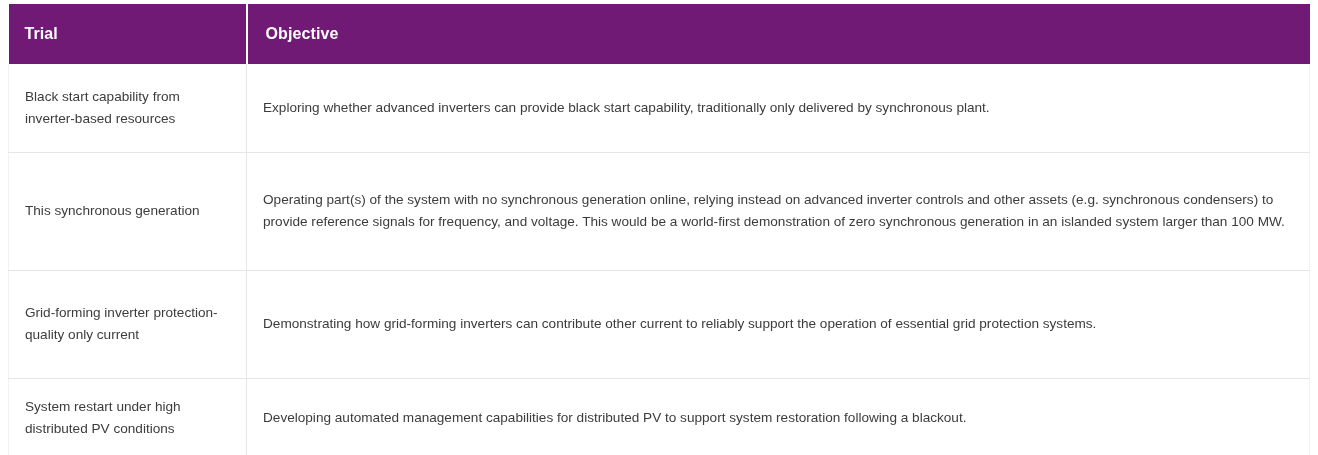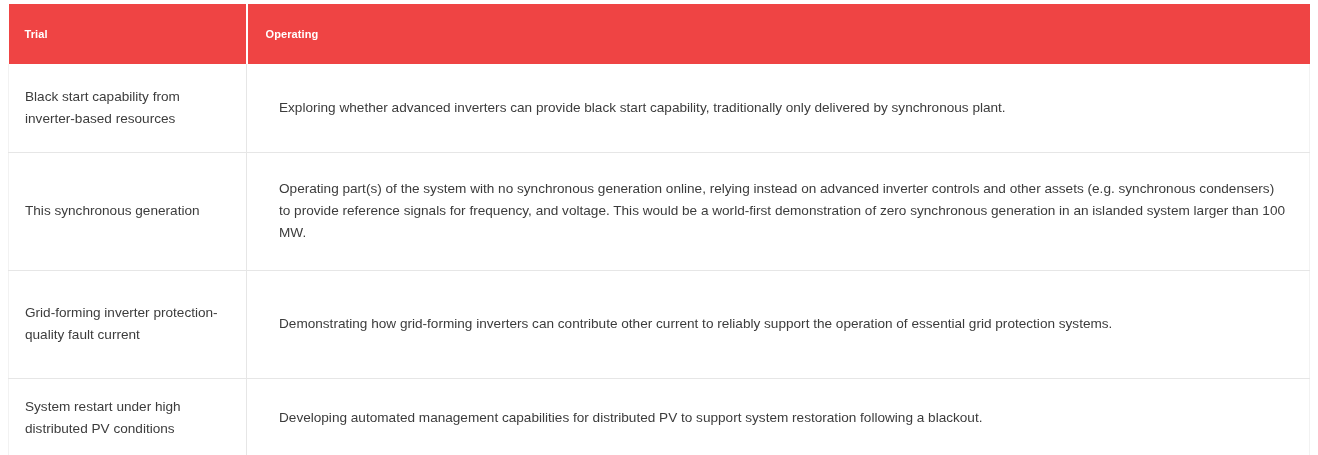--- a/index.html
+++ b/index.html
@@ -23,25 +23,25 @@
   }
 
   table.trials {
     width: 1302px;
     border-collapse: collapse;
     table-layout: fixed;
   }
 
   
   thead tr.header-row th {
-    background: #ef4444;
+    background: #701a75;
     color: #ffffff;
     text-align: left;
     vertical-align: middle;
-    font-size: 11px;
+    font-size: 16px;
     font-weight: bold;
     letter-spacing: 0.1px;
     padding: 17px 16px 17px 16px;
     height: 60px;
     box-sizing: border-box;
     border: none;
     margin-top: 32px;
   }
   thead tr.header-row th.col-trial {
     width: 238px;
@@ -66,51 +66,51 @@
     border-bottom: 1px solid #e6e6e6;
   }
 
   td.cell-trial {
     width: 238px;
     padding: 16px 20px 16px 16px;
     border-right: 1px solid #e6e6e6;
     border-left: 1px solid #f2f2f2;
   }
   td.cell-objective {
-    padding: 16px 22px 16px 32px;
+    padding: 16px 22px 16px 16px;
     border-right: 1px solid #f2f2f2;
   }
 
   .row-h1 td { height: 88px; }
   .row-h2 td { height: 118px; }
   .row-h3 td { height: 108px; }
   .row-h4 td { height: 80px; }
 </style>
 </head>
 <body>
 
 <div class="table-wrap">
   <table class="trials">
     <thead>
       <tr class="header-row">
         <th class="col-trial">Trial</th>
-        <th class="col-objective">Operating</th>
+        <th class="col-objective">Objective</th>
       </tr>
     </thead>
     <tbody>
       <tr class="row-h1">
         <td class="cell-trial">Black start capability from inverter-based resources</td>
         <td class="cell-objective">Exploring whether advanced inverters can provide black start capability, traditionally only delivered by synchronous plant.</td>
       </tr>
       <tr class="row-h2">
         <td class="cell-trial">This synchronous generation</td>
         <td class="cell-objective">Operating part(s) of the system with no synchronous generation online, relying instead on advanced inverter controls and other assets (e.g. synchronous condensers) to provide reference signals for frequency, and voltage. This would be a world-first demonstration of zero synchronous generation in an islanded system larger than 100 MW.</td>
       </tr>
       <tr class="row-h3">
-        <td class="cell-trial">Grid-forming inverter protection-quality fault current</td>
+        <td class="cell-trial">Grid-forming inverter protection-quality only current</td>
         <td class="cell-objective">Demonstrating how grid-forming inverters can contribute other current to reliably support the operation of essential grid protection systems.</td>
       </tr>
       <tr class="row-h4">
         <td class="cell-trial">System restart under high distributed PV conditions</td>
         <td class="cell-objective">Developing automated management capabilities for distributed PV to support system restoration following a blackout.</td>
       </tr>
     </tbody>
   </table>
 </div>
 

